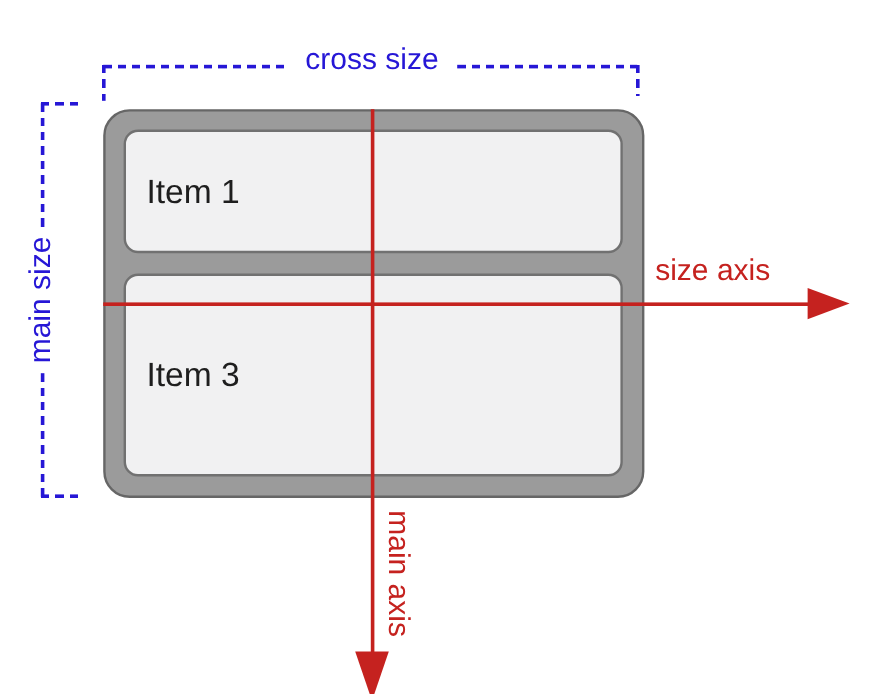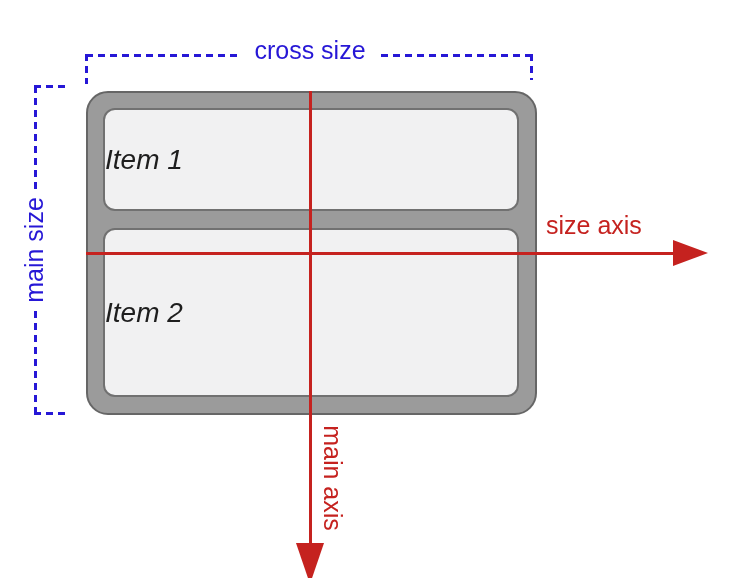--- a/index.html
+++ b/index.html
@@ -32,24 +32,24 @@
     border-radius:22px;
     z-index:1;
   }
   .flex-item{
     position:absolute;
     left:103px;width:416px;
     background:var(--item-fill);
     border:2px solid var(--item-border);
     border-radius:12px;
     display:flex;align-items:center;
+    padding-left:17px;
     font-size:28px;
     color:var(--item-text);
     z-index:2;
-    font-style:italic;
   }
   .flex-item.item-1{top:80px;height:103px;}
   .flex-item.item-2{top:200px;height:169px;}
 
   
   .dash-h{
     position:absolute;height:3px;
     background:repeating-linear-gradient(90deg,var(--blue) 0 7px,transparent 7px 12px);
     z-index:3;
   }
@@ -143,21 +143,21 @@
   <div class="dash-h ms-tick-top"></div>
   <div class="dash-h ms-tick-bottom"></div>
   <div class="size-label main-size-label">main size</div>
 
   <div class="flex-container">
   </div>
   <div class="flex-item item-1">
     <span>Item 1</span>
   </div>
   <div class="flex-item item-2">
-    <span>Item 2</span>
+    <span>Item 3</span>
   </div>
 
   <div class="axis-line-h"></div>
   <div class="arrowhead-right"></div>
   <div class="axis-label cross-axis-label">size axis</div>
 
   <div class="axis-line-v"></div>
   <div class="arrowhead-down"></div>
   <div class="axis-label main-axis-label">main axis</div>
 

